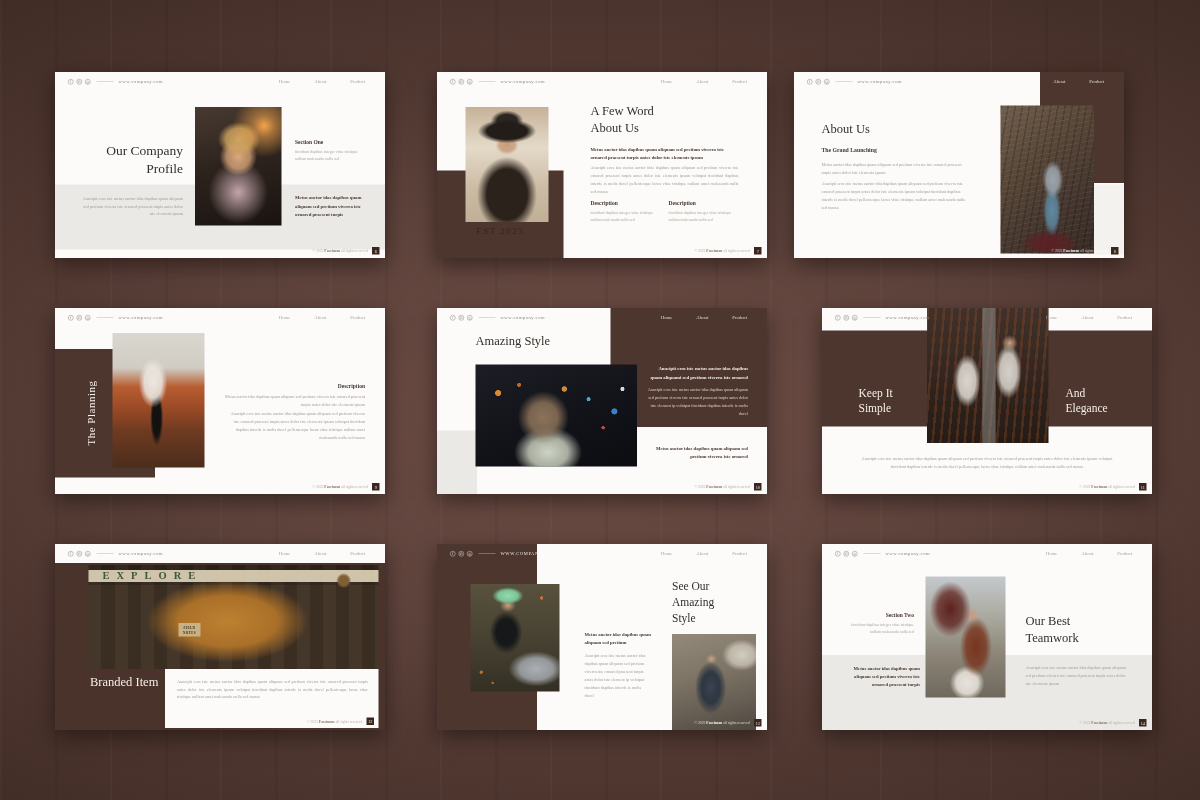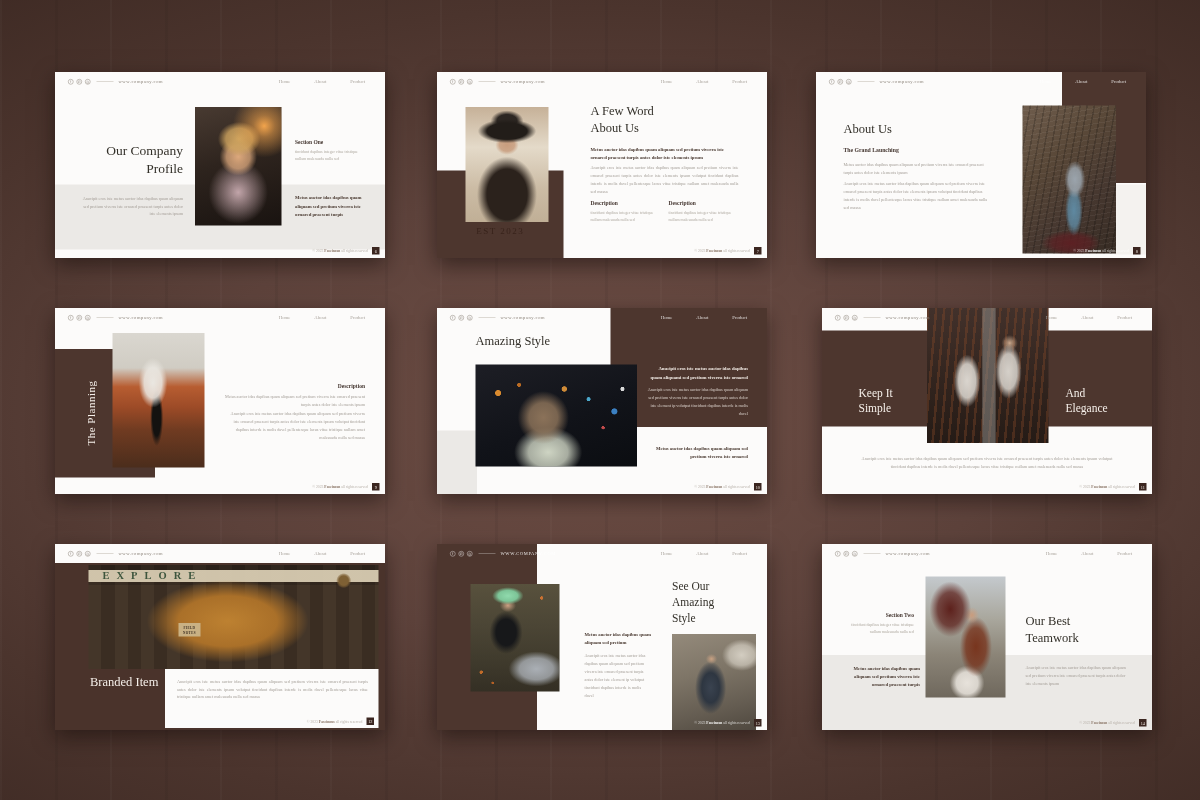--- a/index.html
+++ b/index.html
@@ -12,21 +12,21 @@
   }
   .canvas::before {
     content:""; position:absolute; inset:0; pointer-events:none;
     background: repeating-linear-gradient(90deg,
       rgba(255,255,255,0.025) 0 2px, transparent 2px 55px,
       rgba(0,0,0,0.05) 55px 58px, transparent 58px 110px);
   }
 
   
   .slot { position:absolute; width:330px; height:186px; box-shadow:0 7px 20px rgba(15,8,6,.5); }
-  .slot1{left:55px;top:72px}  .slot2{left:437px;top:72px}  .slot3{left:816px;top:72px}
+  .slot1{left:55px;top:72px}  .slot2{left:437px;top:72px}  .slot3{left:794px;top:72px}
   .slot4{left:55px;top:308px} .slot5{left:437px;top:308px} .slot6{left:822px;top:308px}
   .slot7{left:55px;top:544px} .slot8{left:437px;top:544px} .slot9{left:822px;top:544px}
   .slide { position:relative; width:660px; height:372px; background:#fcfbfa; overflow:hidden;
            transform:scale(0.5); transform-origin:0 0; }
 
   
   .hdr { position:absolute; top:0; left:0; right:0; height:38px; z-index:6;
          display:flex; align-items:center; justify-content:space-between; padding:0 40px 0 26px; }
   .hdr-left { display:flex; align-items:center; }
   .ic { width:11px; height:11px; border:1px solid #8d847b; border-radius:50%; color:#8d847b;

